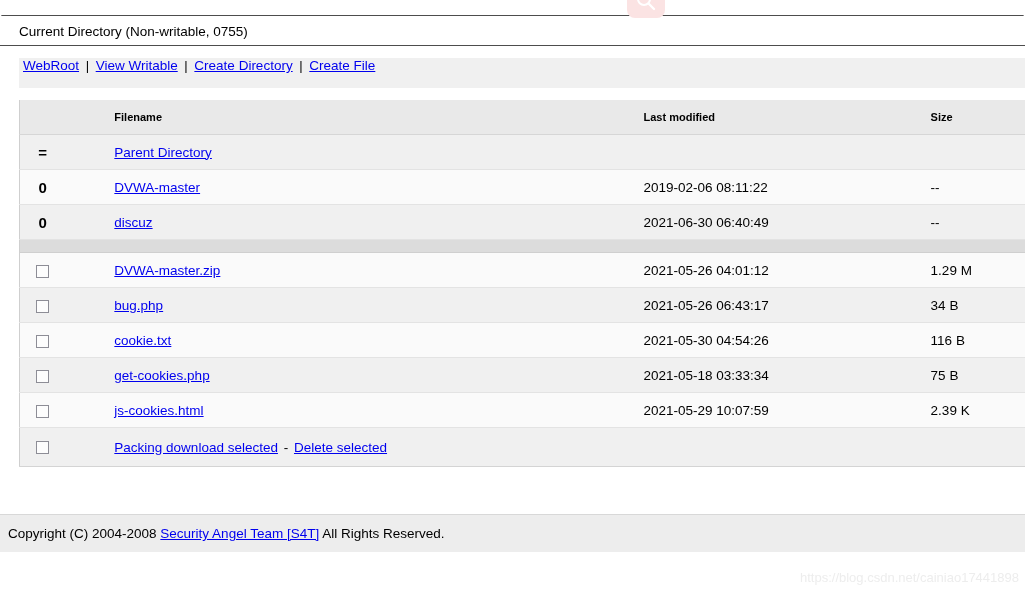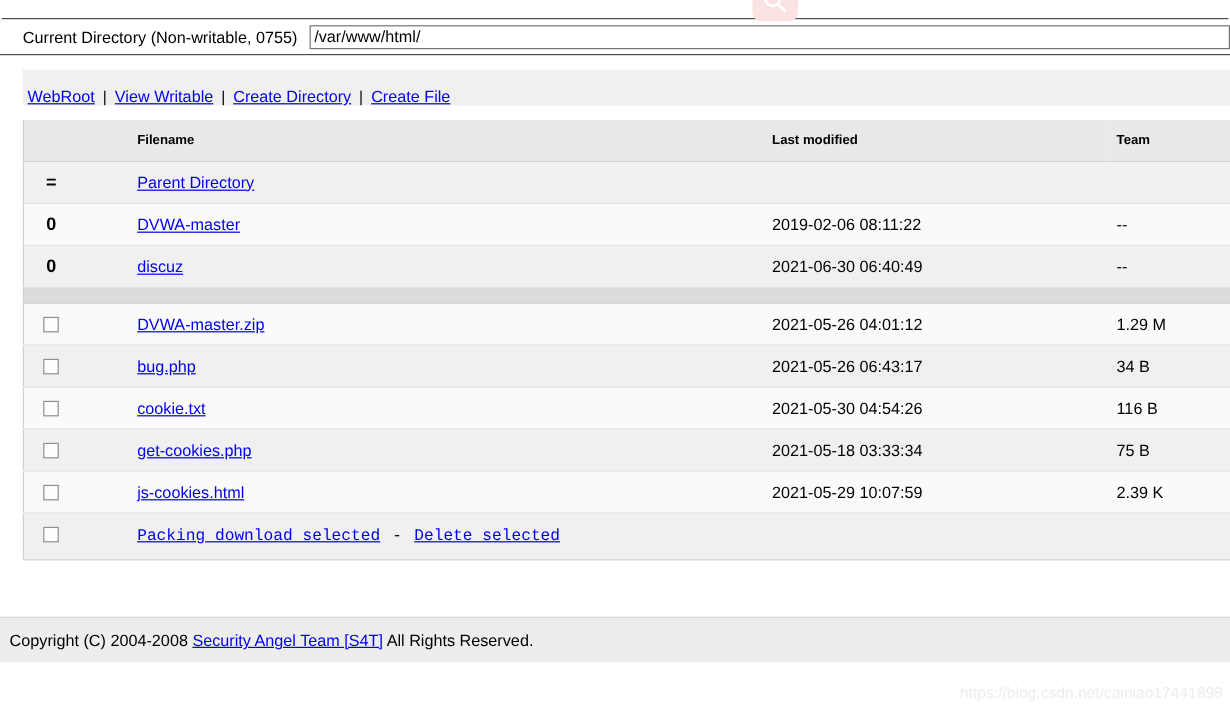--- a/index.html
+++ b/index.html
@@ -80,21 +80,21 @@
   }
 
   
   .navbar {
     position: absolute;
     left: 19px; top: 58px;
     width: 1006px;
     height: 30px;
     background: #f0f0f0;
     display: flex;
-    align-items: flex-end;
+    align-items: flex-start;
     box-sizing: border-box;
   }
   .navbar .inner { padding-left: 4px; white-space: nowrap; }
   .navbar a { font-size: 13.5px; }
   .sep { color: #000; padding: 0 3px; }
 
   
   a {
     color: #0000ee;
     text-decoration: underline;
@@ -167,21 +167,20 @@
     background: #fdfdfd;
     box-sizing: border-box;
     vertical-align: middle;
     cursor: pointer;
   }
 
   .actions-row td {
     height: 38px;
     background: #f0f0f0;
     border-bottom: 1px solid #d4d4d4;
-    font-family: Liberation Mono, monospace;
   }
   .actions-row td.col-name { padding-left: 49px; }
   .actions-row td.col-icon { text-align: center; }
   .dash { color: #000; padding: 0 2px; }
 
   
   .footer {
     position: absolute;
     left: 0; top: 514px;
     width: 1025px;
@@ -215,21 +214,20 @@
       <svg width="22" height="22" viewBox="0 0 22 22">
         <circle cx="9" cy="9" r="6" fill="none" stroke="#ffffff" stroke-width="2"></circle>
         <line x1="13.5" y1="13.5" x2="19" y2="19" stroke="#ffffff" stroke-width="2.4" stroke-linecap="round"></line>
       </svg>
     </span>
   </div>
   <div class="top-rule"></div>
 
   <div class="dir-row">
     <span class="dir-label">Current Directory (Non-writable, 0755)</span>
-    <input class="dir-input" type="text" value="/var/www/html/" style="">
   </div>
   <div class="dir-rule"></div>
 
   <div class="navbar">
     <div class="inner">
       <a>WebRoot</a>
       <span class="sep">|</span>
       <a>View Writable</a>
       <span class="sep">|</span>
       <a>Create Directory</a>
@@ -237,21 +235,21 @@
       <a>Create File</a>
     </div>
   </div>
 
   <table class="ftable">
     <tbody>
       <tr class="hdr-row">
         <td class="col-icon"></td>
         <td class="col-name">Filename</td>
         <td class="col-mod">Last modified</td>
-        <td class="col-size">Team</td>
+        <td class="col-size">Size</td>
       </tr>
 
       <tr class="row odd">
         <td class="col-icon">=</td>
         <td class="col-name">
           <a>Parent Directory</a>
         </td>
         <td class="col-mod"></td>
         <td class="col-size"></td>
       </tr>

